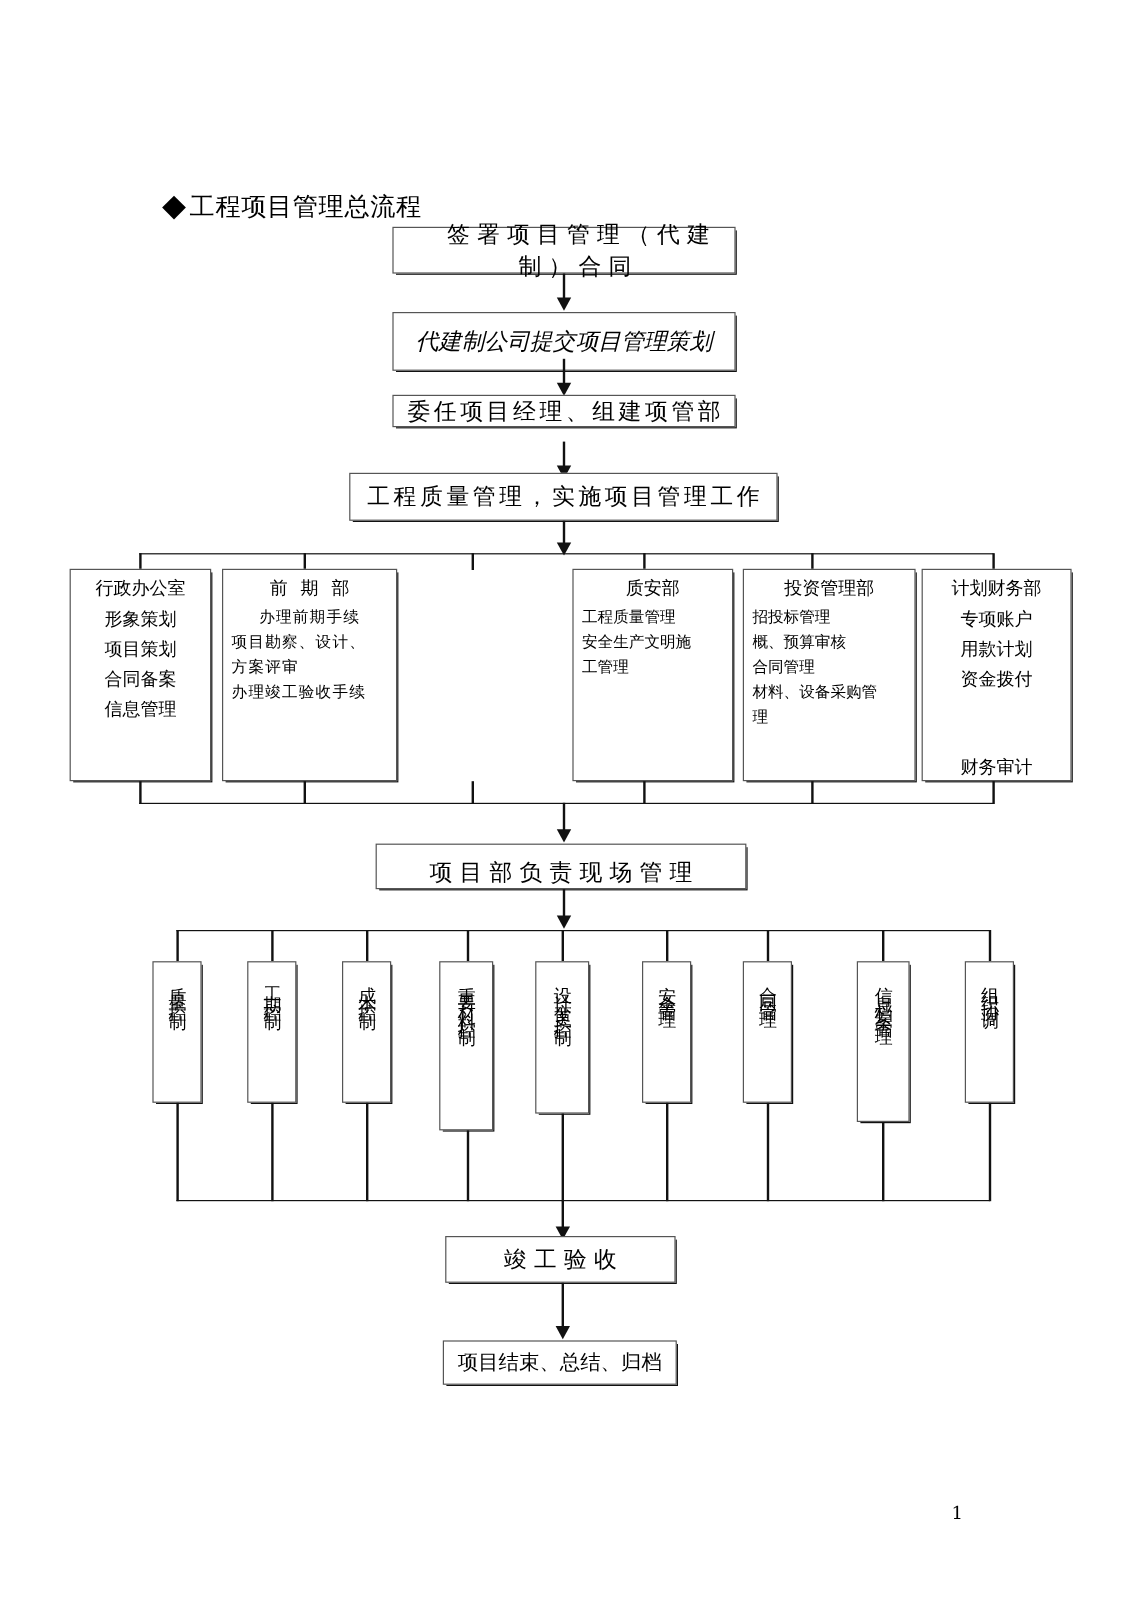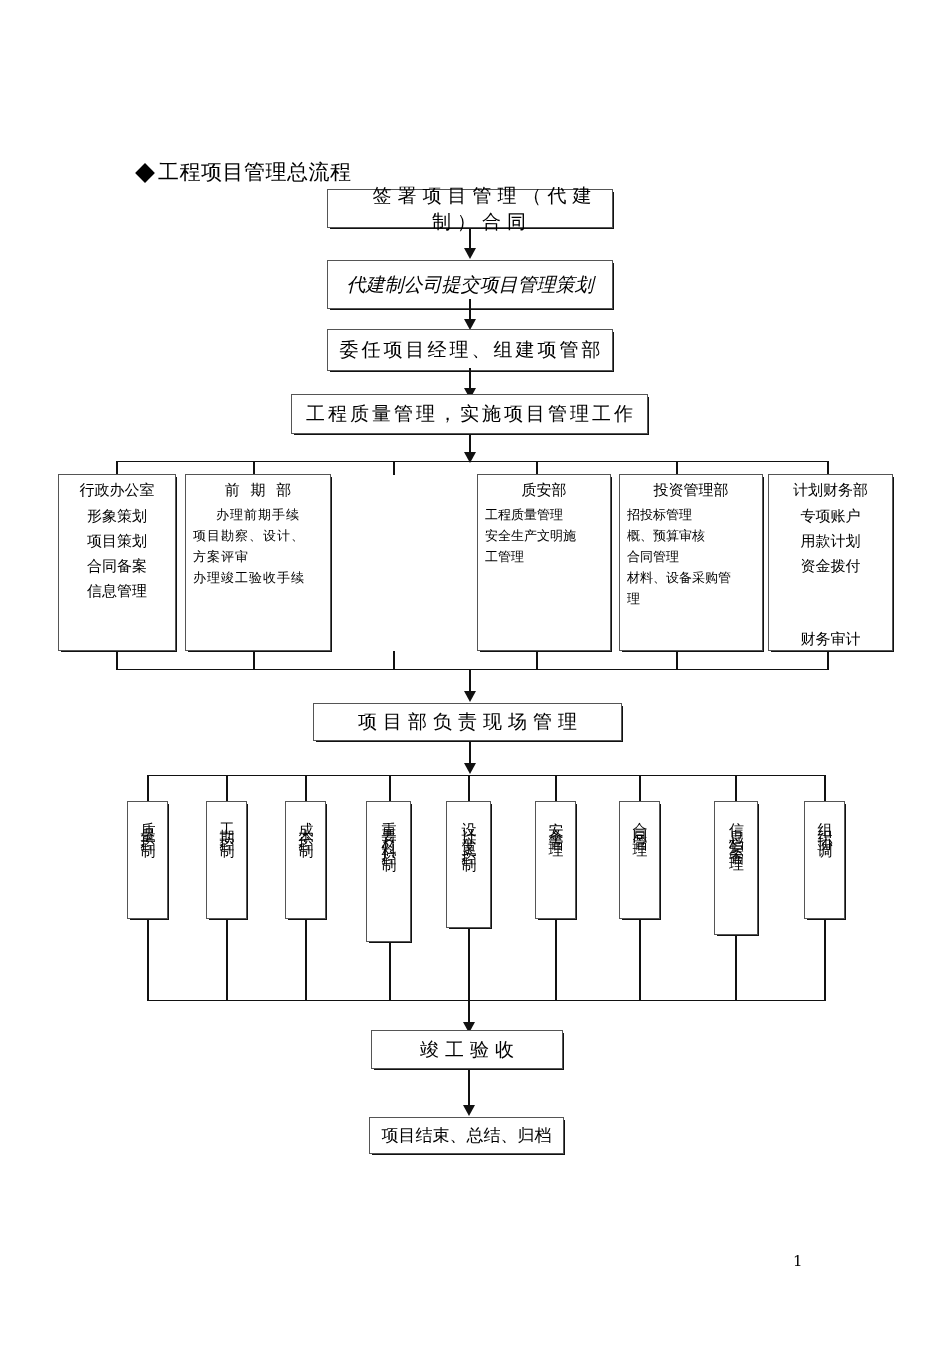--- a/index.html
+++ b/index.html
@@ -135,21 +135,21 @@
   <div class="abs vline" style="left:469px; top:228px; height:22px;"></div>
   <div class="abs arrowhead" style="left:464px; top:248px;"></div>
 
   <div class="abs box box-center flowlabel" style="left:327px; top:260px; width:286px; height:49px;font-style:italic;">
     <span>代建制公司提交项目管理策划</span>
   </div>
 
   <div class="abs vline" style="left:469px; top:299px; height:22px;"></div>
   <div class="abs arrowhead" style="left:464px; top:319px;"></div>
 
-  <div class="abs box box-center flowlabel spaced-sm" style="left:327px; top:329px; width:286px; height:42px;">
+  <div class="abs box box-center flowlabel spaced-sm" style="left:327px; top:329px; width:286px; height:27px;">
     <span>委任项目经理、组建项管部</span>
   </div>
 
   <div class="abs vline" style="left:469px; top:368px; height:22px;"></div>
   <div class="abs arrowhead" style="left:464px; top:388px;"></div>
 
   <div class="abs box box-center flowlabel spaced-sm" style="left:291px; top:394px; width:357px; height:40px;">
     <span>工程质量管理，实施项目管理工作</span>
   </div>
 
@@ -209,21 +209,21 @@
   <div class="abs vline" style="left:253px; top:651px; height:19px;"></div>
   <div class="abs vline" style="left:393px; top:651px; height:19px;"></div>
   <div class="abs vline" style="left:536px; top:651px; height:19px;"></div>
   <div class="abs vline" style="left:676px; top:651px; height:19px;"></div>
   <div class="abs vline" style="left:827px; top:651px; height:19px;"></div>
   <div class="abs hline" style="left:116px; top:669px; width:712px;"></div>
 
   <div class="abs vline" style="left:469px; top:669px; height:26px;"></div>
   <div class="abs arrowhead" style="left:464px; top:691px;"></div>
 
-  <div class="abs box box-center flowlabel spaced" style="left:313px; top:703px; width:309px; height:38px;">
+  <div class="abs box box-center flowlabel spaced" style="left:313px; top:703px; width:309px; height:38px;align-items:flex-end;">
     <span>项目部负责现场管理</span>
   </div>
 
   <div class="abs vline" style="left:469px; top:741px; height:28px;"></div>
   <div class="abs arrowhead" style="left:464px; top:763px;"></div>
 
   <div class="abs hline" style="left:147px; top:775px; width:678px;"></div>
   <div class="abs vline" style="left:147px; top:775px; height:26px;"></div>
   <div class="abs vline" style="left:226px; top:775px; height:26px;"></div>
   <div class="abs vline" style="left:305px; top:775px; height:26px;"></div>

